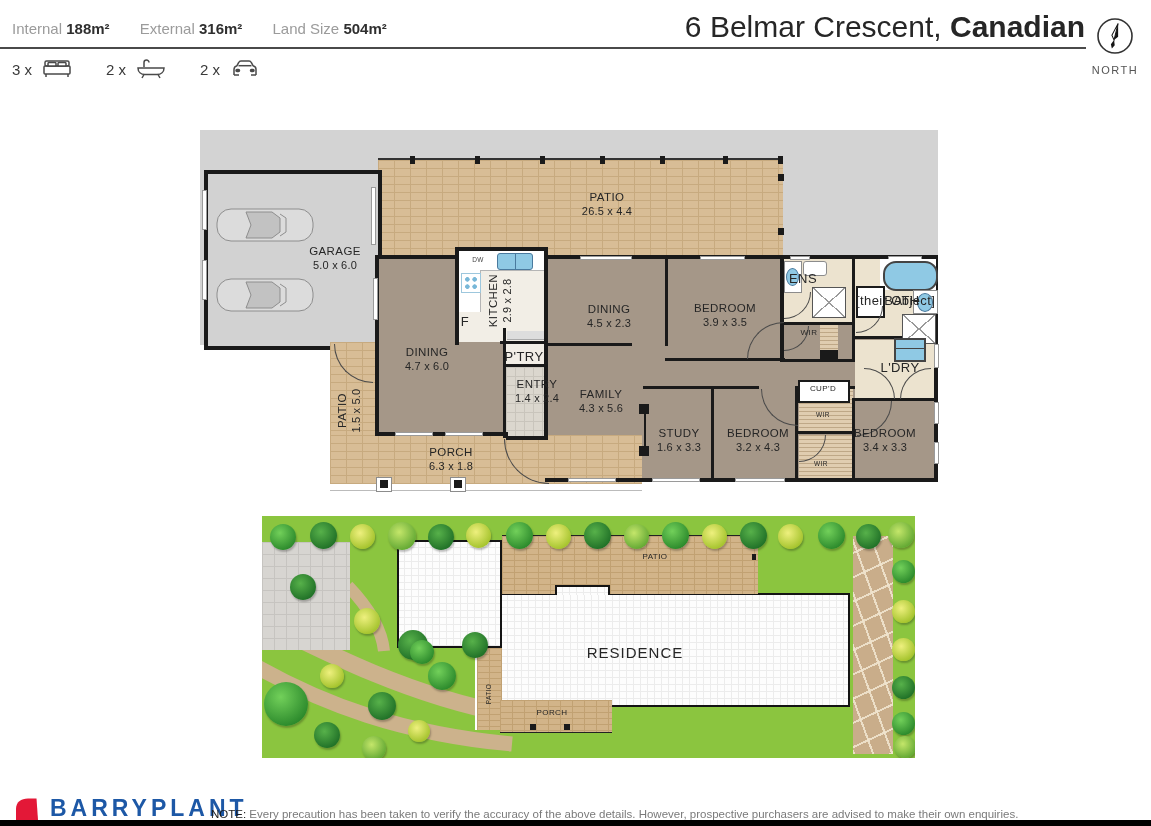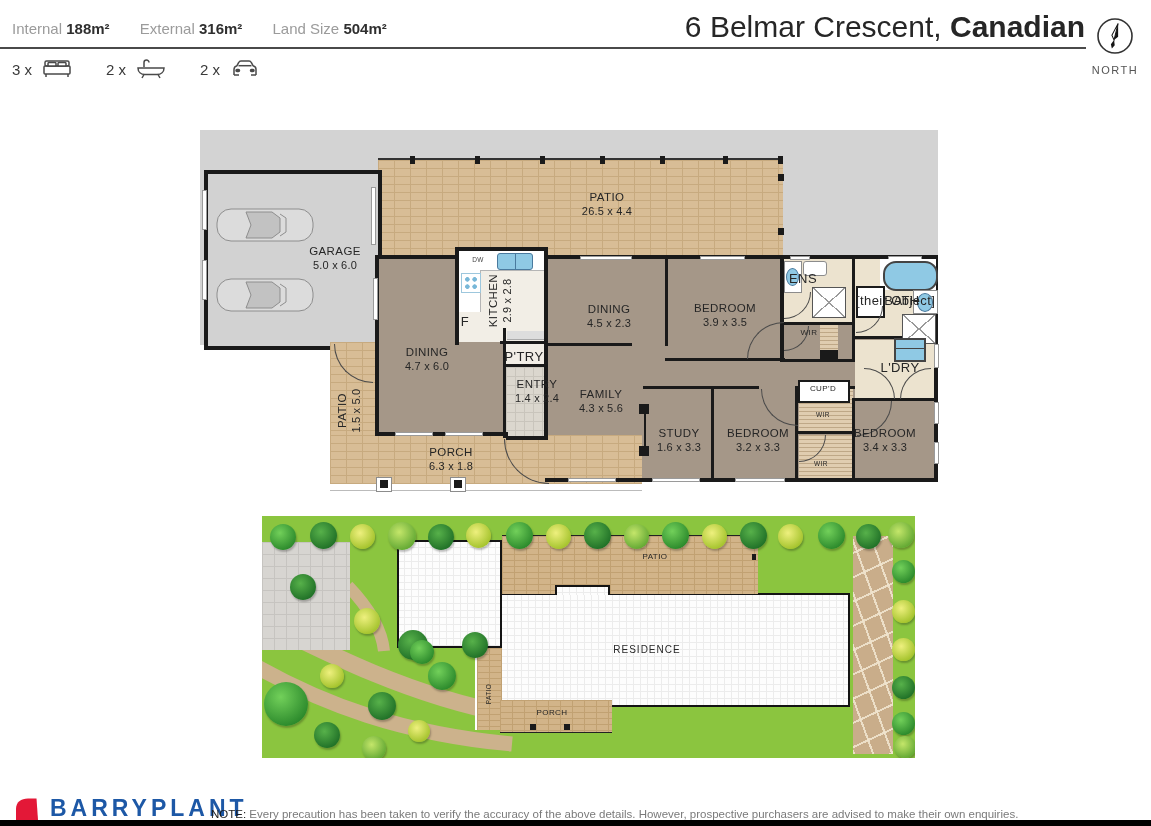--- a/index.html
+++ b/index.html
@@ -256,21 +256,21 @@
     <div class="door r270" style="left:599px;top:305px;width:26px;height:26px"></div>
 
     <div class="lbl" style="left:183px;top:215px;width:88px"><span>DINING</span><br><span class="d">4.7 x 6.0</span></div>
     <div class="lbl v" style="left:266px;top:156px;width:70px"><span>KITCHEN</span><br><span class="d">2.9 x 2.8</span></div>
     <div class="lbl sm" style="left:302px;top:219px;width:44px"><span>P'TRY</span></div>
     <div class="lbl" style="left:305px;top:247px;width:64px"><span>ENTRY</span><br><span class="d">1.4 x 2.4</span></div>
     <div class="lbl" style="left:359px;top:172px;width:100px"><span>DINING</span><br><span class="d">4.5 x 2.3</span></div>
     <div class="lbl" style="left:351px;top:257px;width:100px"><span>FAMILY</span><br><span class="d">4.3 x 5.6</span></div>
     <div class="lbl" style="left:475px;top:171px;width:100px"><span>BEDROOM</span><br><span class="d">3.9 x 3.5</span></div>
     <div class="lbl" style="left:429px;top:296px;width:100px"><span>STUDY</span><br><span class="d">1.6 x 3.3</span></div>
-    <div class="lbl" style="left:508px;top:296px;width:100px"><span>BEDROOM</span><br><span class="d">3.2 x 3.3</span></div>
+    <div class="lbl" style="left:508px;top:296px;width:100px"><span>BEDROOM</span><br><span class="d">3.2 x 4.3</span></div>
     <div class="lbl" style="left:635px;top:296px;width:100px"><span>BEDROOM</span><br><span class="d">3.4 x 3.3</span></div>
     <div class="lbl sm" style="left:588px;top:141px;width:30px"><span>ENS</span></div>
     <div class="lbl sm" style="left:684px;top:163px;width:36px"><span>BATH</span></div>
     <div class="lbl sm" style="left:678px;top:230px;width:44px"><span>L'DRY</span></div>
     <div class="lbl xs" style="left:592px;top:198px;width:34px"><span>WIR</span></div>
     <div class="lbl xxs" style="left:606px;top:281px;width:34px"><span>WIR</span></div>
     <div class="lbl xxs" style="left:604px;top:330px;width:34px"><span>WIR</span></div>
     <div class="lbl v" style="left:115px;top:266px;width:70px"><span>PATIO</span><br><span class="d">1.5 x 5.0</span></div>
     <div class="lbl" style="left:201px;top:315px;width:100px"><span>PORCH</span><br><span class="d">6.3 x 1.8</span></div>
   </div>
@@ -297,21 +297,21 @@
     <div class="post" style="left:292px;top:20px;width:4px;height:6px"></div>
     <div class="post" style="left:332px;top:20px;width:4px;height:6px"></div>
     <div class="post" style="left:372px;top:20px;width:4px;height:6px"></div>
     <div class="post" style="left:412px;top:20px;width:4px;height:6px"></div>
     <div class="post" style="left:452px;top:20px;width:4px;height:6px"></div>
     <div class="post" style="left:490px;top:38px;width:4px;height:6px"></div>
 
     <div class="a" style="left:591px;top:20px;width:40px;height:218px;background:#c9ad8a;background-image:repeating-linear-gradient(70deg,rgba(240,228,206,.9) 0 2px,transparent 2px 18px),repeating-linear-gradient(-25deg,rgba(240,228,206,.9) 0 2px,transparent 2px 22px)"></div>
 
     <div class="lbl xs" style="left:363px;top:36px;width:60px"><span>PATIO</span></div>
-    <div class="lbl" style="left:300px;top:128px;width:170px;font-size:10px;letter-spacing:1px"><span>RESIDENCE</span></div>
+    <div class="lbl" style="left:288px;top:128px;width:170px;font-size:15px;letter-spacing:1px"><span>RESIDENCE</span></div>
     <div class="lbl xs" style="left:255px;top:192px;width:70px"><span>PORCH</span></div>
     <div class="lbl xxs v" style="left:207px;top:174px;width:40px"><span>PATIO</span></div>
 
     <div class="bush b1" style="left:8px;top:8px;width:26px;height:26px"></div>
     <div class="bush b2" style="left:48px;top:6px;width:27px;height:27px"></div>
     <div class="bush b3" style="left:88px;top:8px;width:25px;height:25px"></div>
     <div class="bush b4" style="left:126px;top:6px;width:28px;height:28px"></div>
     <div class="bush b2" style="left:166px;top:8px;width:26px;height:26px"></div>
     <div class="bush b3" style="left:204px;top:7px;width:25px;height:25px"></div>
     <div class="bush b1" style="left:244px;top:6px;width:27px;height:27px"></div>

